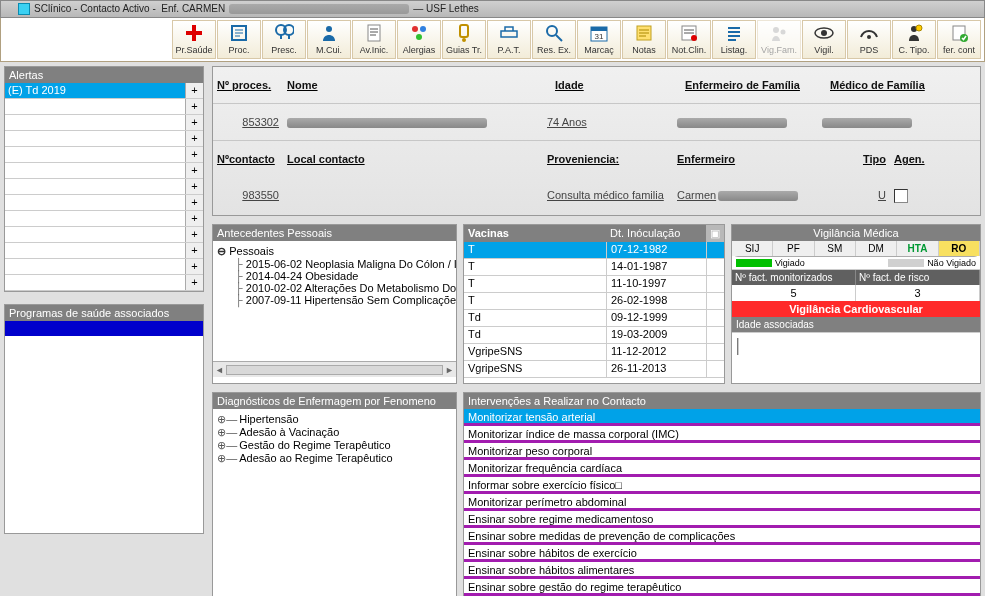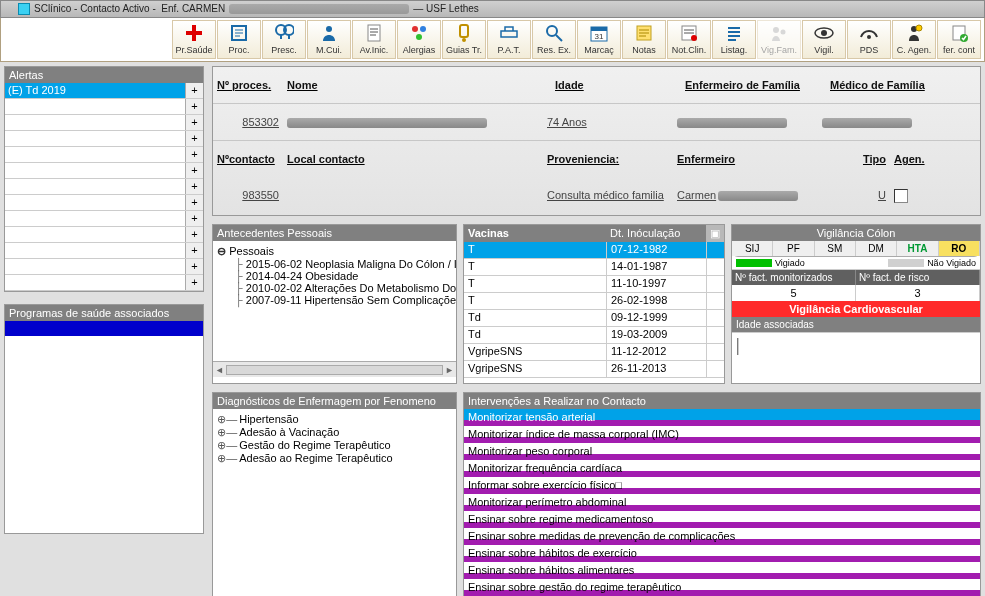--- a/index.html
+++ b/index.html
@@ -80,21 +80,21 @@
   .notas-hdr { background:#808080; color:#fff; padding:2px 4px; font-size:10px;}
   .notas-box { flex:1; border-top:1px solid #ccc; padding:2px 4px; font-size:18px; font-family:serif; color:#333; }
 
   
   .botrow { display:flex; gap:6px; }
   .diag { width:245px; }
   .diag .tree2 { height:200px; padding:4px; overflow:auto; font-size:11px;}
   .diag .tree2 .n::before { content:"⊕—"; color:#555; margin-right:2px;}
   .interv { flex:1; }
   .interv-body { height:200px; overflow:auto;}
-  .irow { padding:2px 4px; border-bottom:6px solid #a21caf; height:17px;}
+  .irow { padding:2px 4px; border-bottom:3px solid #a21caf; height:17px;}
   .irow.sel { background:#00a2e8; color:#fff; }
 </style>
 </head>
 <body>
 
 <div class="titlebar">
   <span class="icon-sq"></span>
   <span>SClínico</span>
   <span>&nbsp;-&nbsp;</span>
   <span>Contacto Activo</span>
@@ -224,21 +224,21 @@
             <circle cx="10" cy="14" r="2" fill="#333"></circle>
           </svg></span>
         <span class="lbl">PDS</span>
       </div>
       <div class="tbtn">
         <span><svg width="20" height="20">
             <circle cx="10" cy="6" r="3" fill="#333"></circle>
             <path d="M5 18c0-4 2-6 5-6s5 2 5 6" fill="#333"></path>
             <circle cx="15" cy="5" r="3" fill="#ffcc00" stroke="#aa8800"></circle>
           </svg></span>
-        <span class="lbl">C. Agen.</span>
+        <span class="lbl">C. Tipo.</span>
       </div>
       <div class="tbtn">
         <span><svg width="20" height="20">
             <rect x="4" y="3" width="12" height="14" fill="#fff" stroke="#888"></rect>
             <circle cx="15" cy="15" r="4" fill="#3a3"></circle>
             <path d="M13 15l1.5 1.5L17 13" stroke="#fff" stroke-width="1.5" fill="none"></path>
           </svg></span>
         <span class="lbl">fer. cont</span>
       </div>
     </div>
@@ -410,21 +410,21 @@
             </div>
             <div class="vac-row">
               <div class="c1">VgripeSNS</div>
               <div class="c2">26-11-2013</div>
               <div class="c3"></div>
             </div>
           </div>
       </div>
 
       <div class="vig">
-        <div class="vig-hdr">Vigilância Cólon</div>
+        <div class="vig-hdr">Vigilância Médica</div>
         <div class="vig-tabs" id="vig-tabs">
             <div class="vig-tab">SIJ</div>
             <div class="vig-tab">PF</div>
             <div class="vig-tab">SM</div>
             <div class="vig-tab">DM</div>
             <div class="vig-tab hta">HTA</div>
             <div class="vig-tab ro">RO</div>
           </div>
         <div class="legend">
           <span class="sw" style="background:#00c000;"></span>

